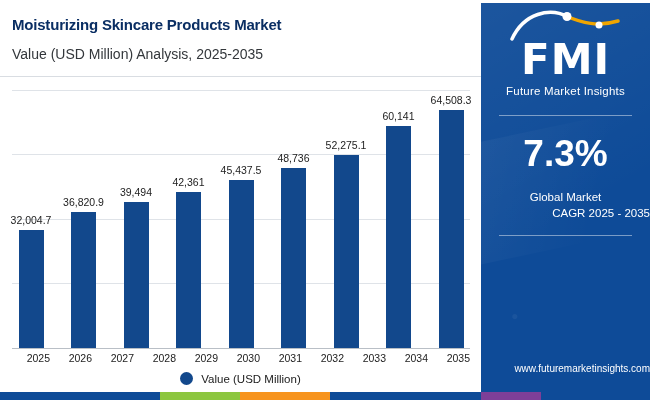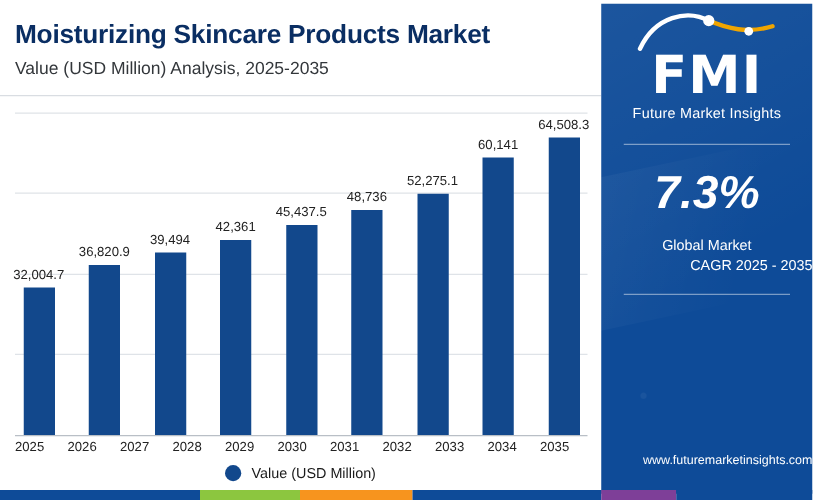--- a/index.html
+++ b/index.html
@@ -12,21 +12,21 @@
   .wrap{position:relative;width:650px;height:400px;}
 
   
   .chart-panel{
     position:absolute;left:0;top:0;width:481px;height:392px;
     background:#ffffff;
     box-sizing:border-box;
   }
   .title{
     position:absolute;left:12px;top:16px;
-    font-size:21px;font-weight:bold;color:#0a2e63;
+    font-size:15px;font-weight:bold;color:#0a2e63;
     letter-spacing:-0.2px;
   }
   .subtitle{
     position:absolute;left:12px;top:46px;
     font-size:14px;color:#33373b;
   }
   .divider{
     position:absolute;left:0;top:76px;width:481px;height:1px;background:#d9dde2;
   }
 
@@ -53,21 +53,21 @@
     width:25px;background:#12488c;
   }
   .axis{
     position:absolute;left:12px;top:348px;width:458px;height:1px;background:#b9bfc6;
   }
   .xlabels{
     position:absolute;left:12px;top:352px;width:458px;
     display:flex;justify-content:space-between;
   }
   .xlab{
-    width:38px;text-align:left;font-size:10.5px;color:#222;
+    width:38px;text-align:right;font-size:10.5px;color:#222;
   }
 
   .legend{
     position:absolute;left:0;top:372px;width:481px;
     display:flex;align-items:center;justify-content:center;gap:8px;text-align:right;
   }
   .legend-dot{
     width:13px;height:13px;border-radius:50%;background:#12488c;display:inline-block;
   }
   .legend-text{font-size:11.5px;color:#1a1a1a;}
@@ -97,21 +97,21 @@
   .fmi-sub{
     margin-top:4px;font-size:11.5px;color:#ffffff;letter-spacing:0.2px;
   }
   .logo-arc{position:absolute;left:50%;top:6px;transform:translateX(-50%);}
 
   .side-rule{
     position:absolute;left:18px;width:133px;height:1px;background:rgba(255,255,255,0.45);
   }
   .cagr{
     position:absolute;left:0;top:130px;width:169px;text-align:center;
-    font-size:37px;font-weight:bold;color:#ffffff;font-style:italic;
+    font-size:37px;font-weight:bold;color:#ffffff;
   }
   .cagr-cap1{
     position:absolute;left:0;top:188px;width:169px;text-align:center;
     font-size:11.5px;color:#ffffff;
   }
   .cagr-cap2{
     position:absolute;left:0;top:204px;width:169px;text-align:right;
     font-size:11.5px;color:#ffffff;
   }
   .site{

